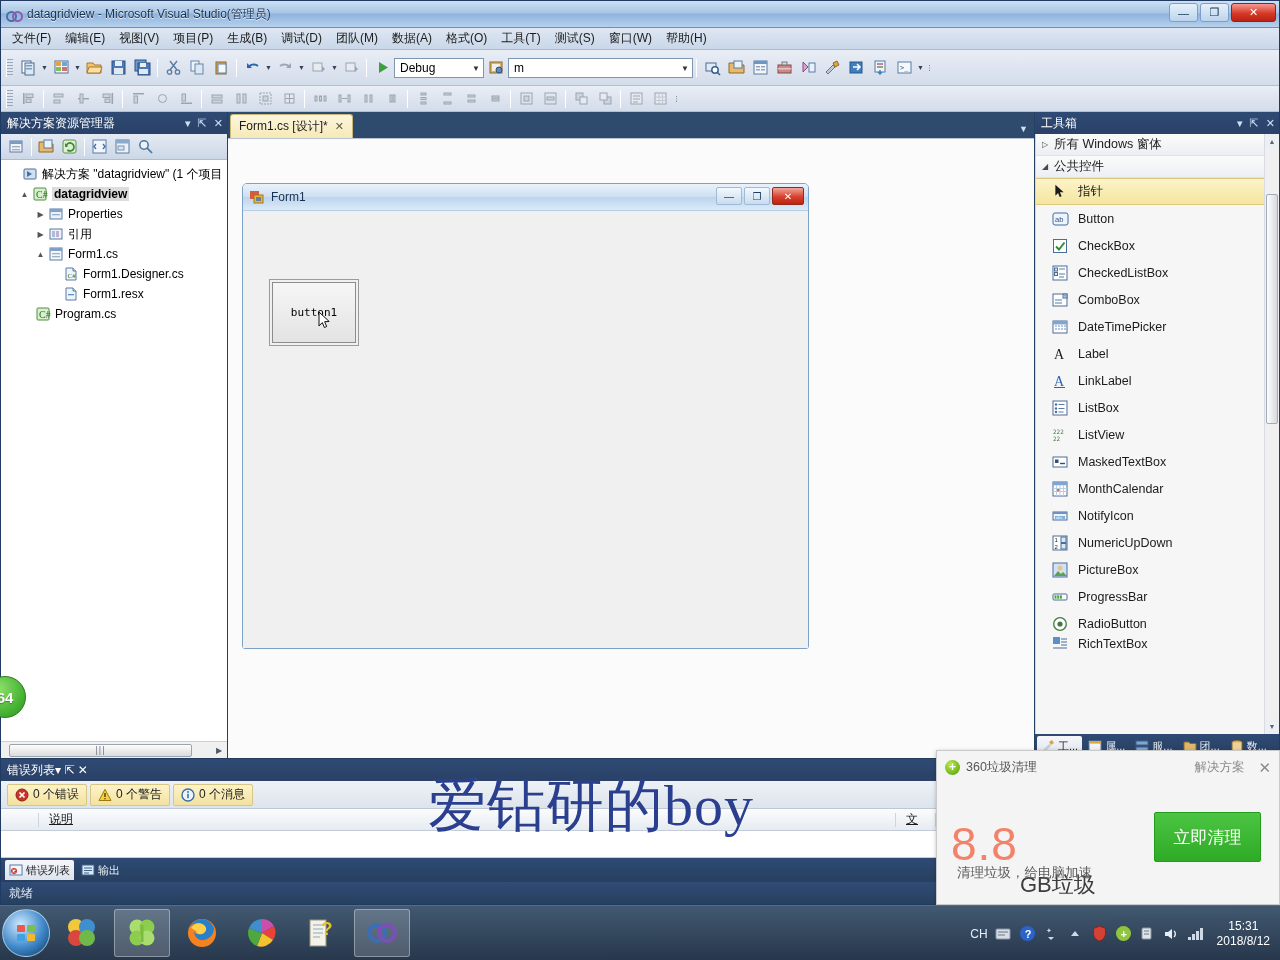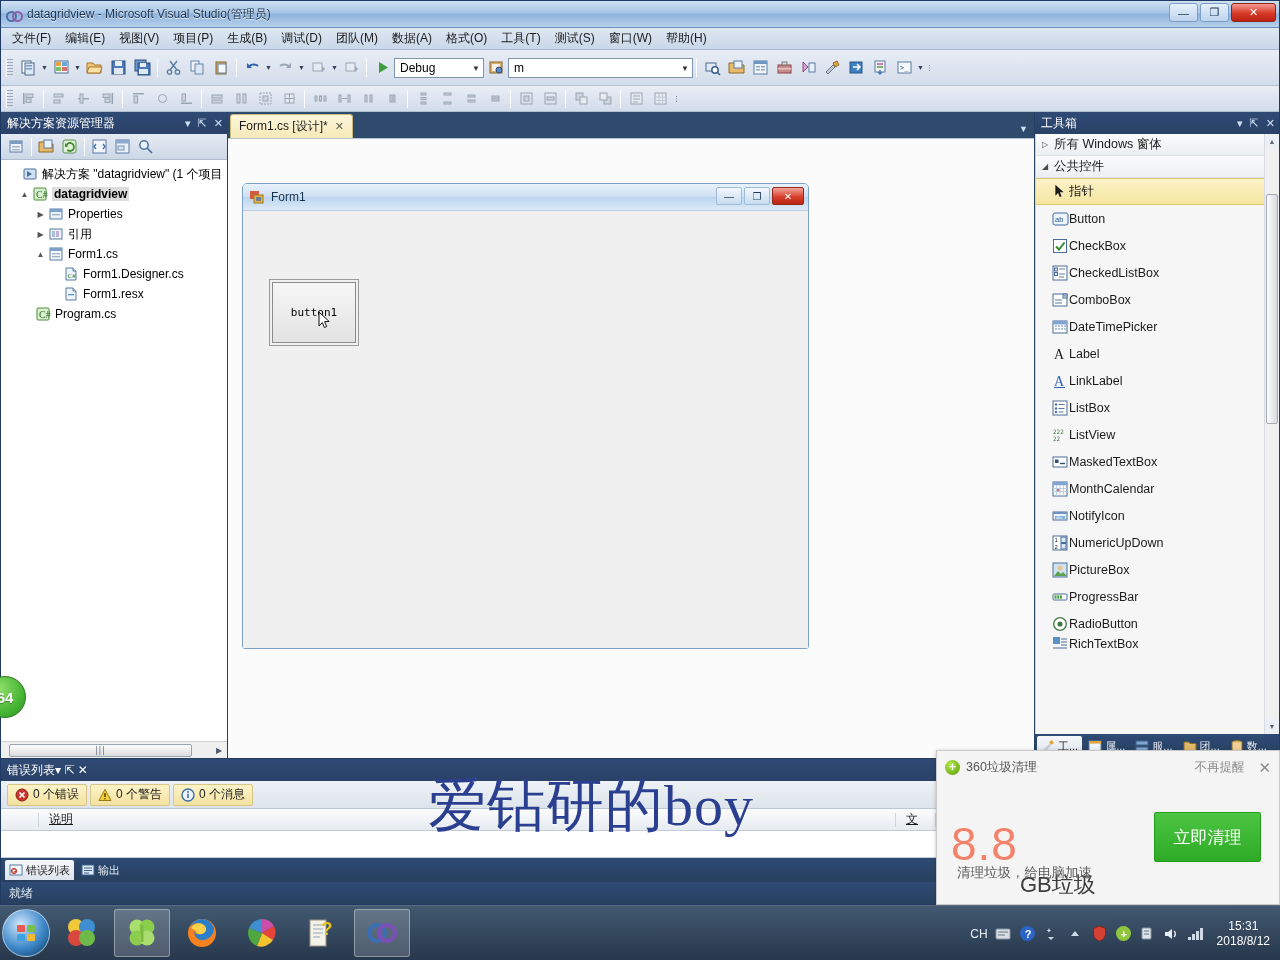--- a/index.html
+++ b/index.html
@@ -197,21 +197,21 @@
   #tb-list{ flex:1; background:#f6f6f6; overflow:hidden; position:relative; border-left:1px solid #cfd6de;}
   .tb-group{
     height:22px;display:flex;align-items:center;font-size:12.5px;color:#1b1b1b;
     background:linear-gradient(to bottom,#fbfbfb,#eceff3);
     border-bottom:1px solid #dfe3e8;padding-left:6px;
   }
   .tb-group .gex{ width:12px;font-size:8px;color:#4a4a4a; }
   .tb-item{
     height:27px;display:flex;align-items:center;font-size:12.5px;color:#1b1b1b;padding-left:15px;
   }
-  .tb-item .ti-ico{ width:18px;height:18px;flex:none;display:flex;align-items:center;justify-content:center;}
+  .tb-item .ti-ico{ width:18px;height:18px;margin-right:9px;flex:none;display:flex;align-items:center;justify-content:center;}
   .tb-item.sel{
     background:linear-gradient(to bottom,#fdf3c8,#f4e5a0);
     border-top:1px solid #dcc77a;border-bottom:1px solid #dcc77a;
   }
   #tb-scroll{
     position:absolute;right:0;top:0;width:15px;height:100%;
     background:#f0f0f0;border-left:1px solid #d8dce2;
   }
   #tb-scroll .sv-btn{ height:15px;display:flex;align-items:center;justify-content:center;font-size:7px;color:#5b6673;background:#eceff3;}
   #tb-scroll .sv-thumb{
@@ -1280,21 +1280,21 @@
 
 <div id="badge64">64</div>
 
 <div id="popup360">
   <div id="p360-head">
     <span id="p360-logo">
         <span class="plus">+</span>
       </span>
     <span id="p360-title">360垃圾清理</span>
     <span class="hr-right">
-      <span id="p360-nomore">不再提醒</span>
+      <span id="p360-nomore">解决方案</span>
       <span id="p360-close">✕</span>
     </span>
   </div>
   <div id="p360-body">
     <span id="p360-num">8.8</span>
     <span id="p360-unit">GB垃圾</span>
     <span id="p360-sub">清理垃圾，给电脑加速</span>
     <div id="p360-btn">立即清理</div>
   </div>
 </div>

